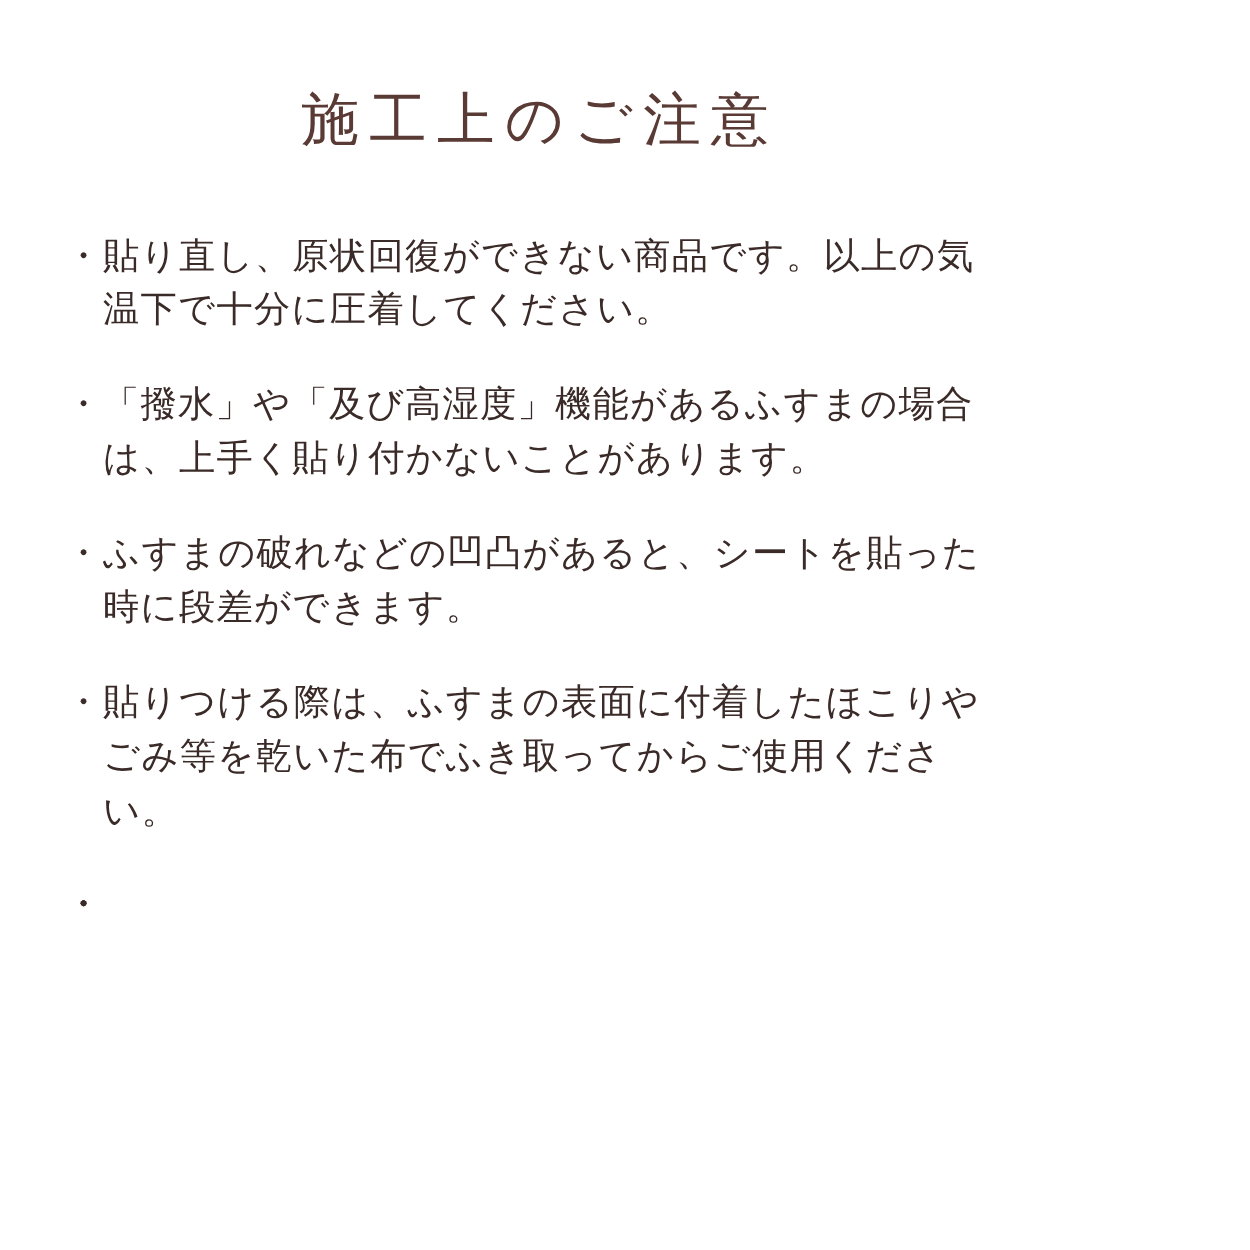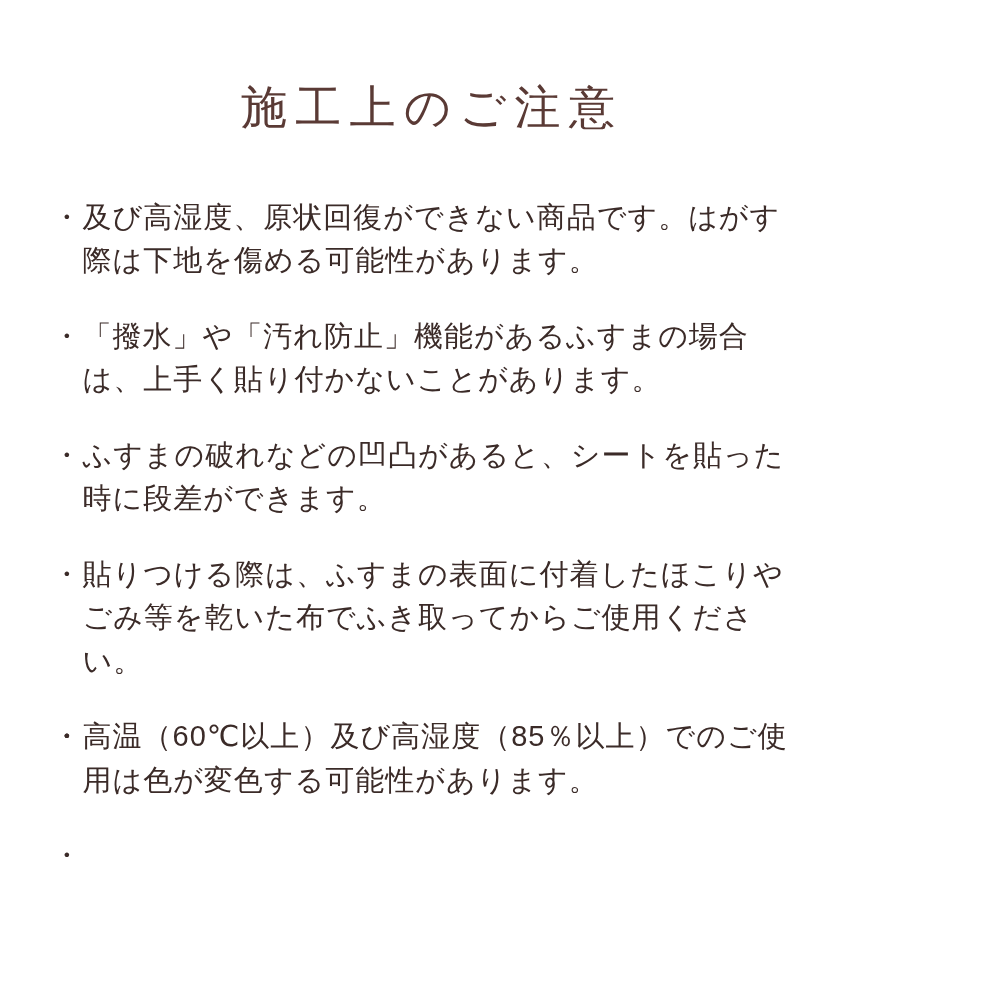--- a/index.html
+++ b/index.html
@@ -12,21 +12,21 @@
     background: #ffffff;
     font-family: "Liberation Sans", "DejaVu Sans", sans-serif;
     color: #3e2f2b;
     overflow: hidden;
   }
   .page {
     position: relative;
     width: 856px;
     height: 1000px;
     box-sizing: border-box;
-    padding: 60px 40px 0 40px;
+    padding: 48px 40px 0 40px;
   }
   .page-title {
     text-align: center;
     color: #5a3a35;
     font-size: 46px;
     letter-spacing: 0.18em;
     font-weight: 400;
     line-height: 1.3;
     margin: 18px 0 0 0;
     padding-left: 0.18em;
@@ -59,39 +59,38 @@
 </head>
 <body>
 
 <div class="page">
 
   <h1 class="page-title">施工上のご注意</h1>
 
   <ul class="notes">
     <li class="note-item">
       <span class="bullet">・</span>
-      <span class="note-text">及び高湿度、原状回復ができない商品です。はがす際は下地を傷める可能性があります。</span>
+      <span class="note-text">貼り直し、原状回復ができない商品です。以上の気温下で十分に圧着してください。</span>
     </li>
     <li class="note-item">
       <span class="bullet">・</span>
-      <span class="note-text">「撥水」や「汚れ防止」機能があるふすまの場合は、上手く貼り付かないことがあります。</span>
+      <span class="note-text">「撥水」や「及び高湿度」機能があるふすまの場合は、上手く貼り付かないことがあります。</span>
     </li>
     <li class="note-item">
       <span class="bullet">・</span>
       <span class="note-text">ふすまの破れなどの凹凸があると、シートを貼った時に段差ができます。</span>
     </li>
     <li class="note-item">
       <span class="bullet">・</span>
       <span class="note-text">貼りつける際は、ふすまの表面に付着したほこりやごみ等を乾いた布でふき取ってからご使用ください。</span>
     </li>
     <li class="note-item">
       <span class="bullet">・</span>
     </li>
     <li class="note-item">
       <span class="bullet">・</span>
-      <span class="note-text">高温（60℃以上）及び高湿度（85％以上）でのご使用は色が変色する可能性があります。</span>
     </li>
     <li class="note-item">
       <span class="bullet">・</span>
     </li>
   </ul>
 
 </div>
 
 </body></html>

